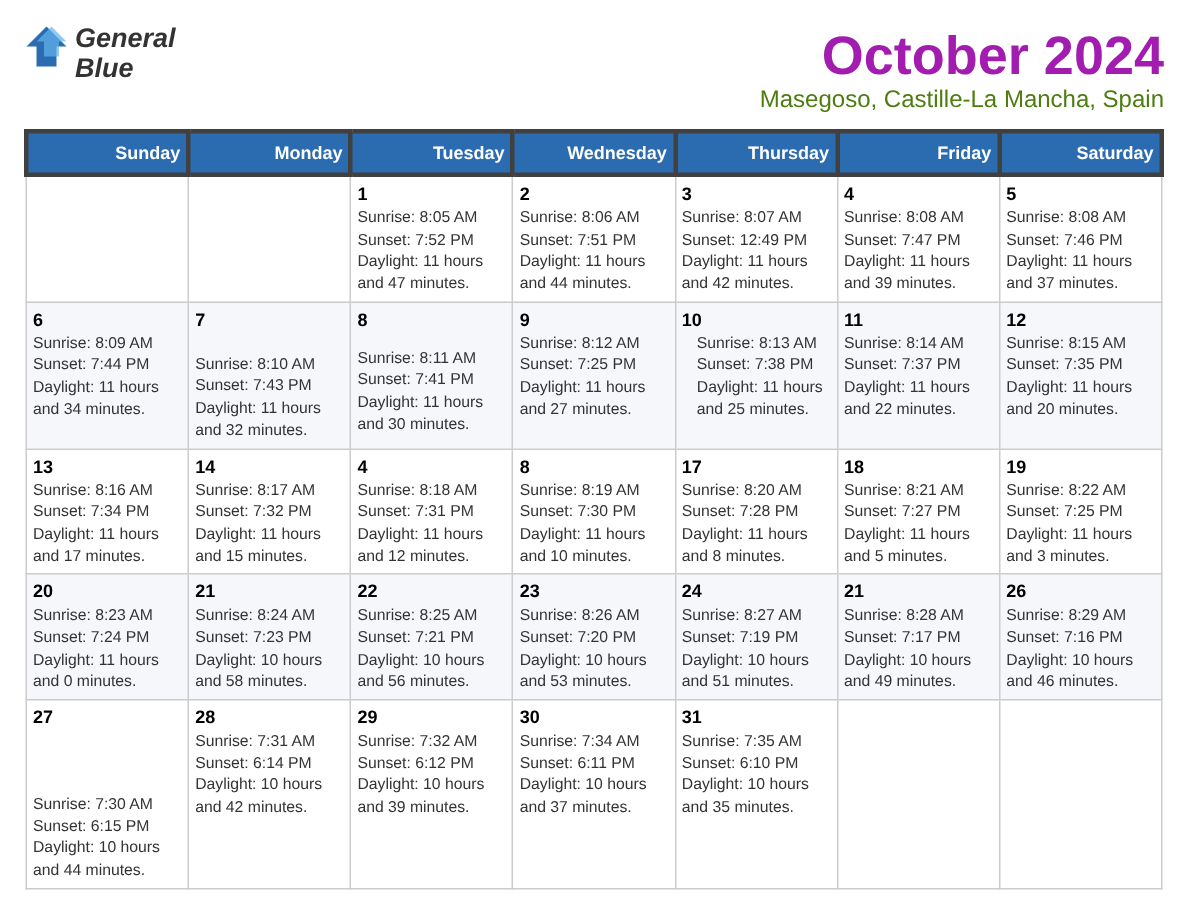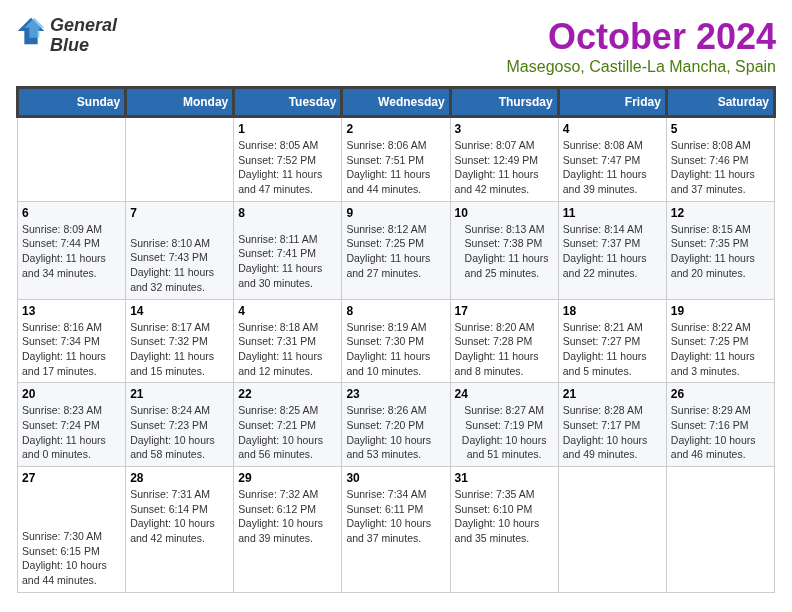--- a/index.html
+++ b/index.html
@@ -261,21 +261,21 @@
 Daylight: 10 hours and 56 minutes.</div>
         </td>
         <td>
           <span class="day-number">23</span>
           <div class="day-info" style="white-space: pre-line;">Sunrise: 8:26 AM
 Sunset: 7:20 PM
 Daylight: 10 hours and 53 minutes.</div>
         </td>
         <td>
           <span class="day-number">24</span>
-          <div class="day-info" style="white-space: pre-line; text-align: center;">Sunrise: 8:27 AM
+          <div class="day-info" style="white-space: pre-line;">Sunrise: 8:27 AM
 Sunset: 7:19 PM
 Daylight: 10 hours and 51 minutes.</div>
         </td>
         <td>
           <span class="day-number">21</span>
           <div class="day-info" style="white-space: pre-line;">Sunrise: 8:28 AM
 Sunset: 7:17 PM
 Daylight: 10 hours and 49 minutes.</div>
         </td>
         <td>

